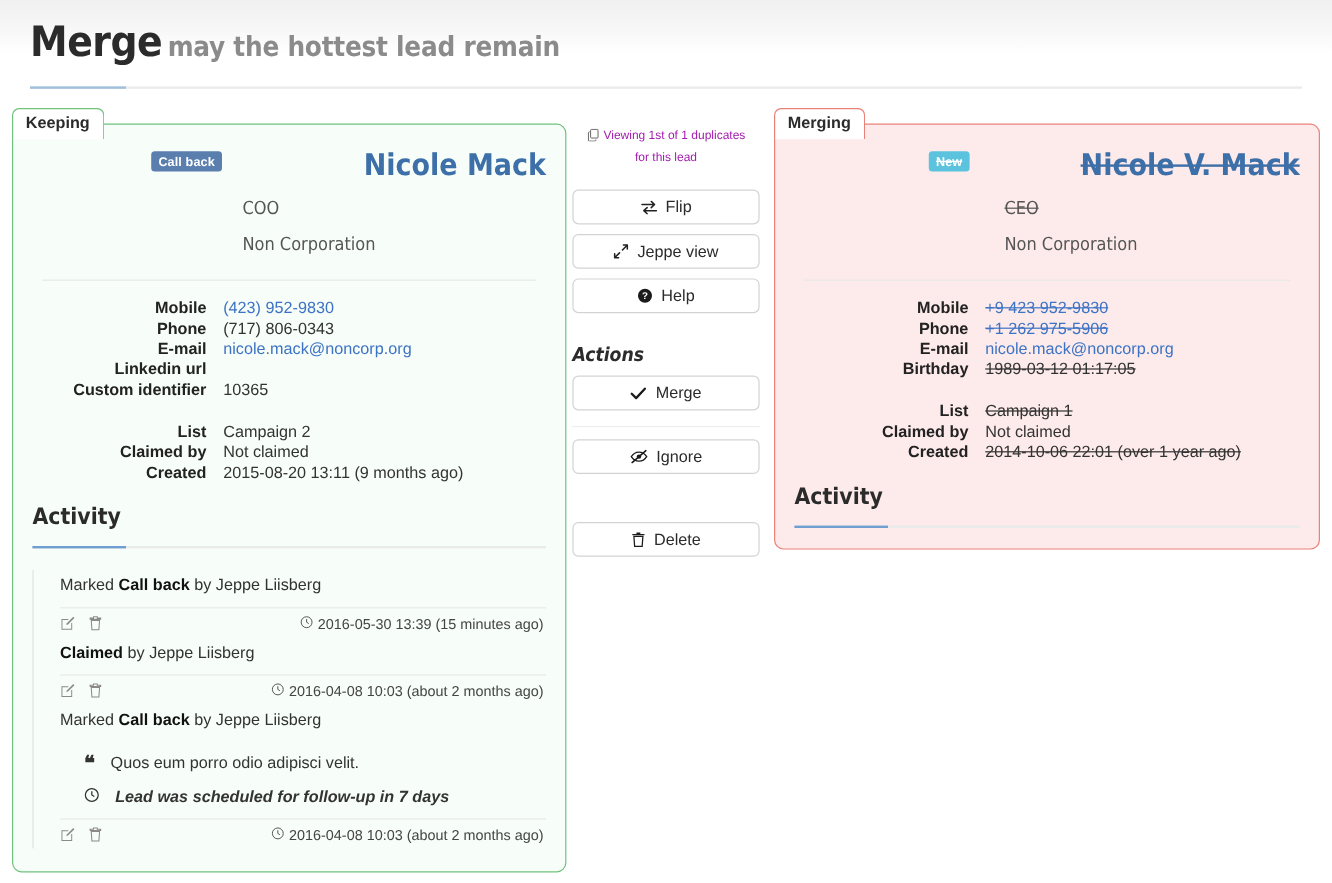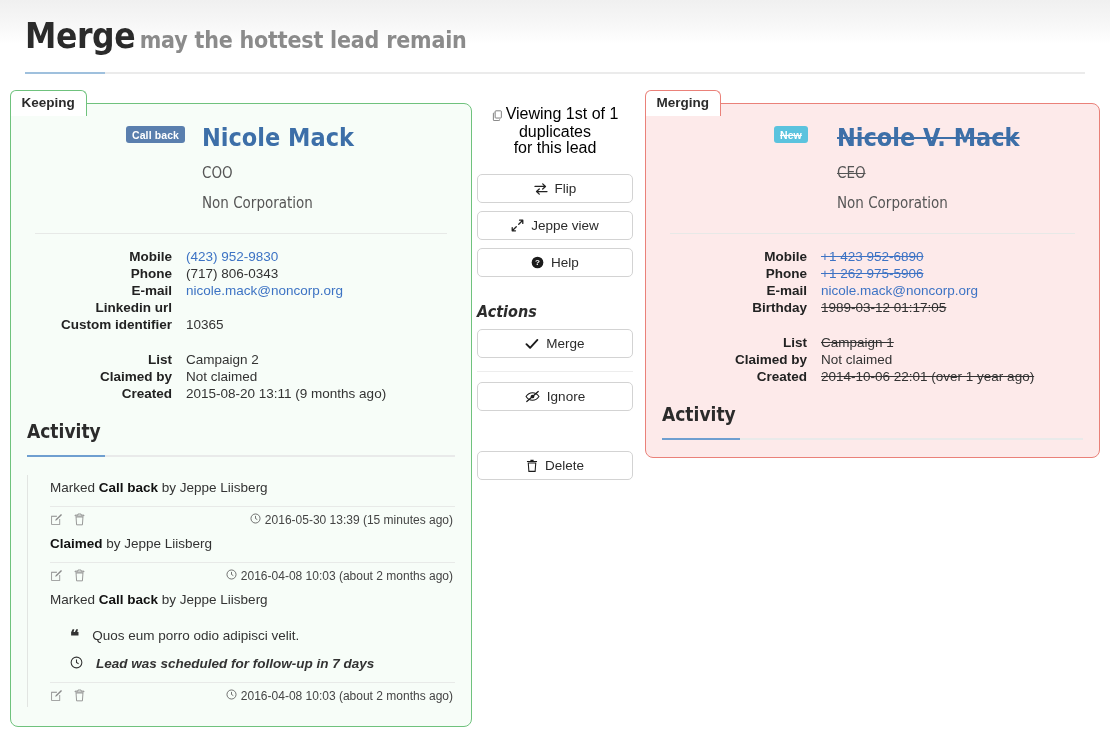--- a/index.html
+++ b/index.html
@@ -74,20 +74,21 @@
     letter-spacing:0.1px;
   }
   #badge-keep { left:115px; background:#5a7fae; }
   #badge-merge { left:128px; background:#5bc3de; }
   .lead-name {
     margin-left:175px;
     font-family:"DejaVu Sans Condensed","Liberation Sans Narrow","Liberation Sans", sans-serif;
     font-stretch:condensed;
     font-size:25px; font-weight:bold; color:#3d6fa8;
     line-height:1.1;
+    text-align:right;
   }
   .lead-sub {
     margin-left:175px;
     font-family:"DejaVu Sans Condensed","Liberation Sans Narrow","Liberation Sans", sans-serif;
     font-stretch:condensed;
     font-size:15px; color:#555; margin-top:12px; line-height:1.2;
   }
   .strike { text-decoration:line-through; }
   .lead-divider {
     margin:21px 8px 0 8px; height:1px; background:#e7e9e7;
@@ -134,21 +135,21 @@
   .feed-note {
     display:flex; align-items:center; gap:13px;
     padding:5px 0 10px 20px; font-size:13.5px; color:#333;
     font-style:italic; font-weight:bold;
   }
   .qmark { font-size:17px; font-weight:bold; color:#333; line-height:1; }
 
   
   #center { position:absolute; left:477px; top:106px; width:156px; }
   #viewing {
-    text-align:center; font-size:16px; color:#000000; line-height:16px;
+    text-align:center; font-size:10px; color:#a21caf; line-height:16px;
     display:block;
   }
   #viewing .ic { display:inline-block; vertical-align:-2px; margin-right:3px; }
   .btn {
     display:flex; align-items:center; justify-content:center; gap:7px;
     width:156px; height:29px; margin-top:8px;
     background:#ffffff; border:1px solid #d3d3d3; border-radius:5px;
     font-size:13.5px; color:#2b2b2b; cursor:pointer;
   }
   .btn svg { display:block; }
@@ -412,21 +413,21 @@
     <span class="lead-badge strike" id="badge-merge">New</span>
     <div class="lead-name strike">Nicole V. Mack</div>
     <div class="lead-sub strike">CEO</div>
     <div class="lead-sub">Non Corporation</div>
     <div class="lead-divider"></div>
   </div>
 
   <div class="fields">
     <div class="frow">
       <div class="flabel">Mobile</div>
-      <div class="fval link strike">+1 423 952-6890</div>
+      <div class="fval link strike">+9 423 952-9830</div>
     </div>
     <div class="frow">
       <div class="flabel">Phone</div>
       <div class="fval link strike">+1 262 975-5906</div>
     </div>
     <div class="frow">
       <div class="flabel">E-mail</div>
       <div class="fval link">nicole.mack@noncorp.org</div>
     </div>
     <div class="frow">

